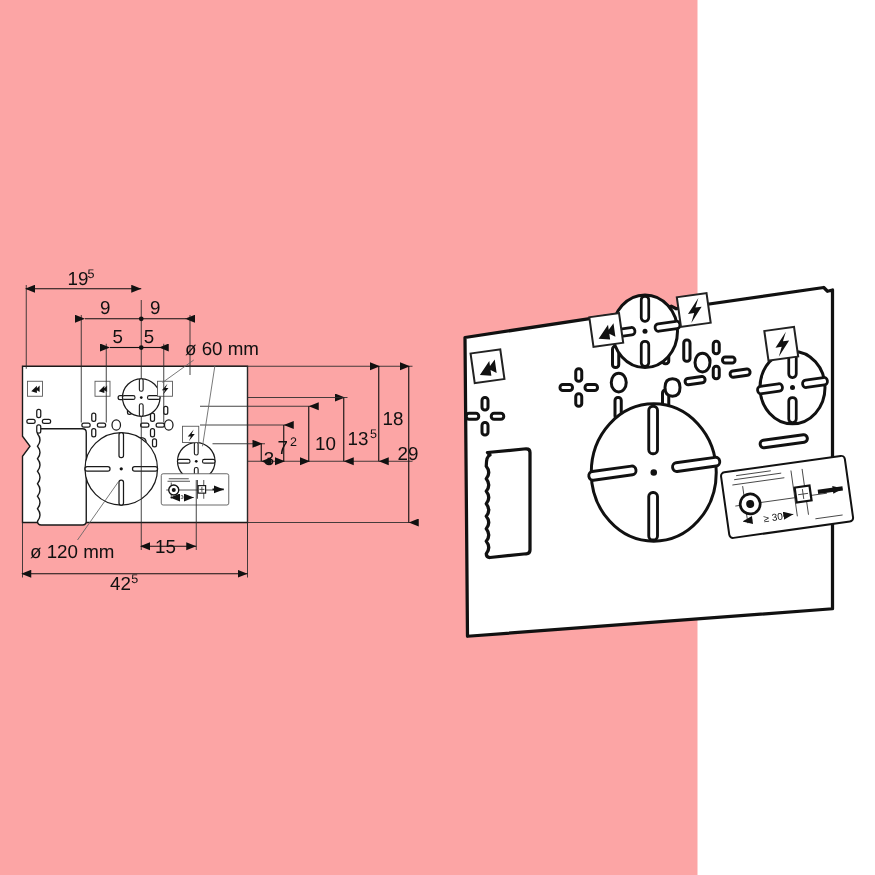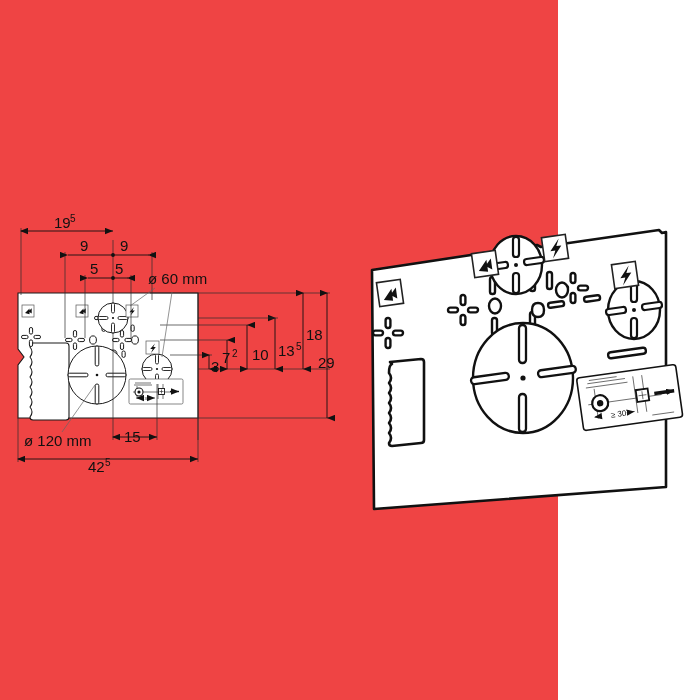--- a/index.html
+++ b/index.html
@@ -10,21 +10,21 @@
   body {
     width: 700px;
     height: 700px;
     font-family: "Liberation Sans", sans-serif;
     overflow: hidden;
   }
   #stage {
     position: relative;
     width: 558px;
     height: 700px;
-    background: #ef4444;
+    background: #fca5a5;
   }
   svg#drawing {
     display: block;
     width: 700px;
     height: 700px;
   }
   .plate { stroke: #1a1a1a; stroke-width: 1.1; fill: #ffffff; }
   .plate3d { stroke: #111111; stroke-width: 2.6; fill: #ffffff; stroke-linejoin: round; }
   .thin { stroke: #3a3a3a; stroke-width: 0.7; fill: none; }
   .ext { stroke: #2b2b2b; stroke-width: 0.7; fill: none; }

